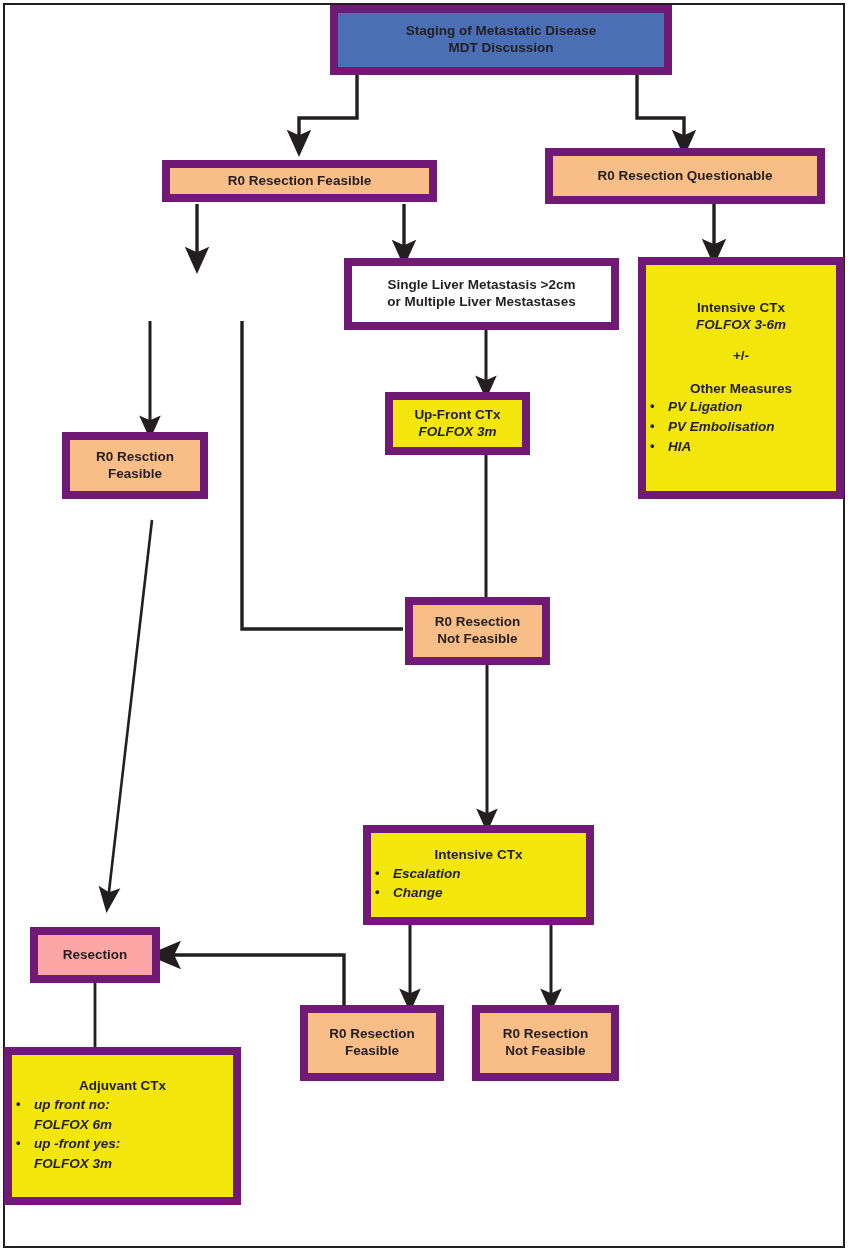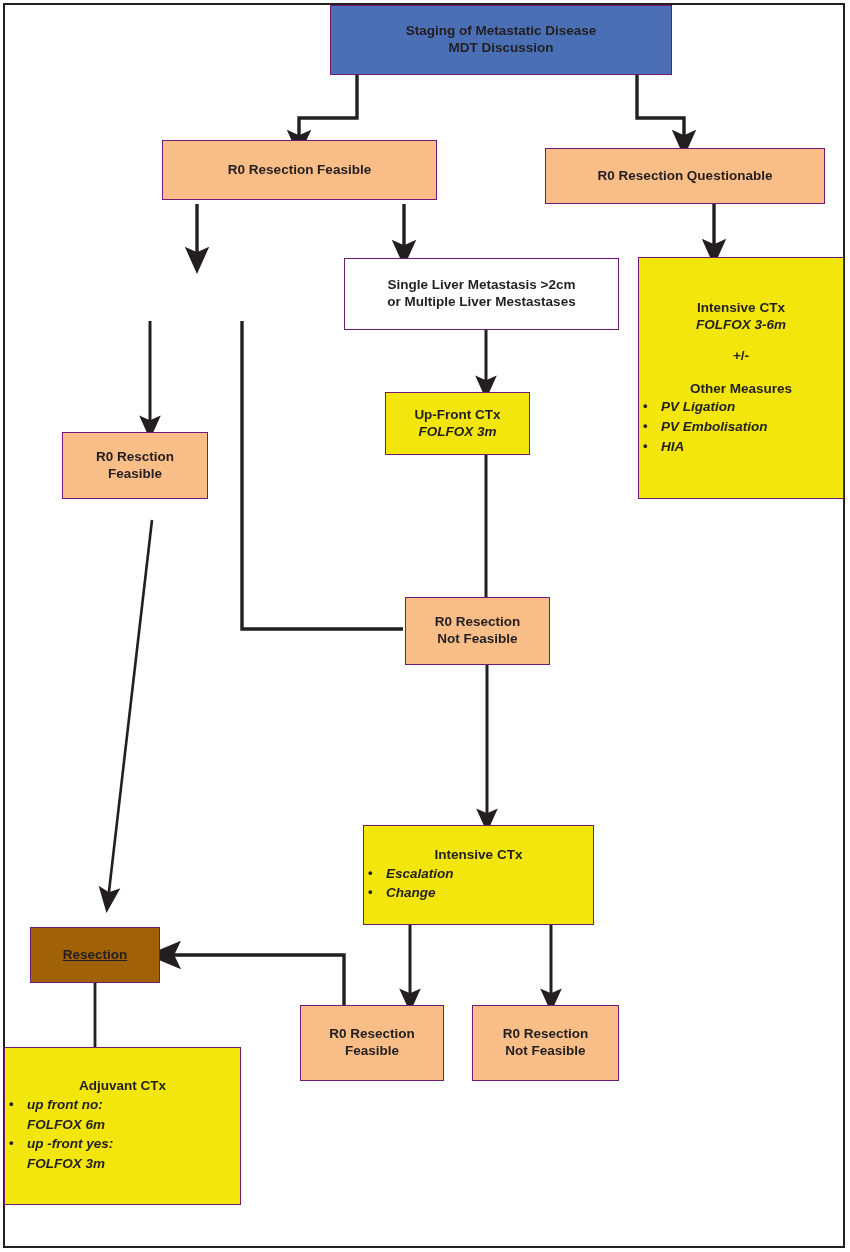--- a/index.html
+++ b/index.html
@@ -29,21 +29,21 @@
   #svg-layer {
     position: absolute;
     left: 0;
     top: 0;
     width: 850px;
     height: 1252px;
   }
   .node {
     position: absolute;
     box-sizing: border-box;
-    border: 1px solid #701a75;
+    border: 8px solid #701a75;
     display: flex;
     flex-direction: column;
     justify-content: center;
     align-items: center;
     text-align: center;
     color: #231f20;
     font-weight: bold;
     font-size: 13.5px;
     line-height: 1.25;
     z-index: 5;
@@ -86,25 +86,25 @@
     font-size: 13px;
   }
   .bullets li .ln2 {
     display: block;
     padding-left: 0;
   }
   .blue   { background: #4a6fb5; }
   .orange { background: #f9bd88; }
   .white  { background: #ffffff; }
   .yellow { background: #f2e60c; }
-  .purple { background: #a16207; text-decoration: underline; }
+  .purple { background: #fca5a5; }
 
   
   #n-staging        { left: 330px; top: 5px;    width: 342px; height: 70px;  }
-  #n-r0-feasible    { left: 162px; top: 140px;  width: 275px; height: 60px;  }
+  #n-r0-feasible    { left: 162px; top: 160px;  width: 275px; height: 42px;  }
   #n-r0-question    { left: 545px; top: 148px;  width: 280px; height: 56px;  }
   #n-single-lt2     { left: 68px;  top: 265px;  width: 258px; height: 56px;  }
   #n-single-gt2     { left: 344px; top: 258px;  width: 275px; height: 72px;  }
   #n-intensive-ctx1 { left: 638px; top: 257px;  width: 206px; height: 242px; }
   #n-r0-resction    { left: 62px;  top: 432px;  width: 146px; height: 67px;  }
   #n-upfront        { left: 385px; top: 392px;  width: 145px; height: 63px;  }
   #n-r0-notfeas1    { left: 405px; top: 597px;  width: 145px; height: 68px;  }
   #n-intensive-ctx2 { left: 363px; top: 825px;  width: 231px; height: 100px; }
   #n-resection      { left: 30px;  top: 927px;  width: 130px; height: 56px;  }
   #n-r0-feas-bot    { left: 300px; top: 1005px; width: 144px; height: 76px;  }

